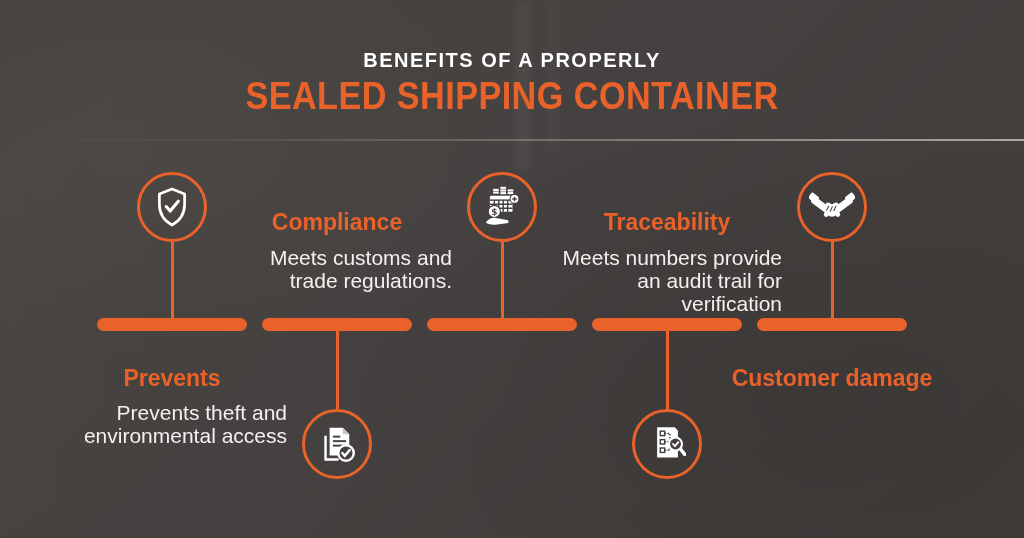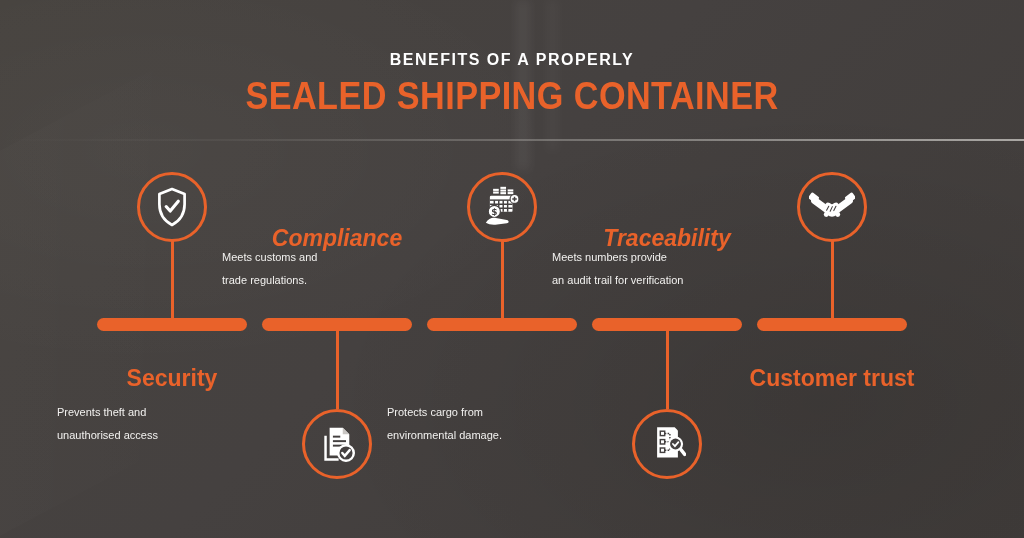--- a/index.html
+++ b/index.html
@@ -18,44 +18,44 @@
       linear-gradient(135deg,#47433f 0%, #454140 45%, #403c3a 100%);
   }
   .bg-streak{position:absolute;top:0;background:rgba(255,255,255,0.05);filter:blur(5px);}
   .bg-streak.s1{left:516px;width:14px;height:170px;}
   .bg-streak.s2{left:548px;width:9px;height:150px;opacity:.7;}
   .bg-diag{position:absolute;left:-140px;top:120px;width:480px;height:340px;
     background:linear-gradient(120deg, rgba(255,255,255,0.025), transparent 65%);
     transform:rotate(-28deg);}
   
   .title-wrap{position:absolute;top:48px;left:0;width:100%;text-align:center;}
-  .title-line1{font-size:16px;font-weight:bold;letter-spacing:1.5px;color:#ffffff;line-height:24px;}
+  .title-line1{font-size:20px;font-weight:bold;letter-spacing:1.5px;color:#ffffff;line-height:24px;}
   .title-line2{display:block;font-size:38px;font-weight:800;letter-spacing:.5px;color:var(--orange);
     line-height:42px;margin-top:3px;transform:scaleX(0.9);transform-origin:50% 50%;}
   .title-divider{position:absolute;top:139px;left:0;width:100%;height:2px;
     background:linear-gradient(90deg, rgba(160,158,154,0) 0%, rgba(160,158,154,0.10) 22%,
       rgba(175,173,169,0.45) 55%, rgba(205,203,199,0.75) 100%);}
   
   .column{position:absolute;top:0;width:230px;height:538px;}
   .col-1{left:57px;}  .col-2{left:222px;} .col-3{left:387px;} .col-4{left:552px;} .col-5{left:717px;}
   .circle{position:absolute;left:50%;margin-left:-35px;width:70px;height:70px;box-sizing:border-box;
     border:3px solid var(--orange);border-radius:50%;display:flex;align-items:center;justify-content:center;}
   .circle.pos-top{top:172px;}
   .circle.pos-bottom{top:409px;}
   .connector{position:absolute;left:50%;margin-left:-1.5px;width:3px;background:var(--orange);}
   .connector.from-top{top:240px;height:78px;}
   .connector.from-bottom{top:331px;height:78px;}
   .bar{position:absolute;top:318px;left:50%;margin-left:-75px;width:150px;height:13px;
     border-radius:7px;background:var(--orange);}
   .heading{position:absolute;width:100%;text-align:center;margin:0;
     font-size:23px;font-weight:bold;color:var(--orange);line-height:28px;}
-  .heading.pos-top{top:224px;font-style:italic;}
+  .heading.pos-top{top:208px;}
   .heading.pos-bottom{top:364px;}
-  .desc{position:absolute;width:100%;text-align:left;margin:0;white-space:pre-line;
-    font-size:11px;line-height:23px;color:var(--txt);}
+  .desc{position:absolute;width:100%;text-align:right;margin:0;white-space:pre-line;
+    font-size:21px;line-height:23px;color:var(--txt);}
   .desc.pos-top{top:246px;}
   .desc.pos-bottom{top:401px;}
   .icon-svg{display:block;}
 </style>
 </head>
 <body>
 
 <div class="stage">
 
   <div class="bg-streak s1"></div>
@@ -70,23 +70,23 @@
 
   <section class="column col-1">
     <div class="circle pos-top">
       <svg class="icon-svg" width="36" height="40" viewBox="0 0 40 44">
         <path d="M20 2 L34 7.5 V19 C34 30.5 28.5 37.5 20 42 C11.5 37.5 6 30.5 6 19 V7.5 Z" fill="none" stroke="#ffffff" stroke-width="3" stroke-linejoin="round"></path>
         <path d="M13.5 21.5 L18 26.5 L27 15.5" fill="none" stroke="#ffffff" stroke-width="3.5" stroke-linecap="round" stroke-linejoin="round"></path>
       </svg>
     </div>
     <div class="connector from-top"></div>
     <div class="bar"></div>
-    <h3 class="heading pos-bottom">Security</h3>
+    <h3 class="heading pos-bottom">Prevents</h3>
     <p class="desc pos-bottom">Prevents theft and
-unauthorised access</p>
+environmental access</p>
   </section>
 
   <section class="column col-2">
     <h3 class="heading pos-top">Compliance</h3>
     <p class="desc pos-top">Meets customs and
 trade regulations.</p>
     <div class="bar"></div>
     <div class="connector from-bottom"></div>
     <div class="circle pos-bottom">
       <svg class="icon-svg" width="36" height="40" viewBox="0 0 44 48">
@@ -124,22 +124,20 @@
         </g>
         <circle cx="41.5" cy="16" r="5.5" fill="#ffffff" stroke="#444040" stroke-width="1.4"></circle>
         <path d="M41.5 13.2 V18.8 M38.7 16 H44.3" stroke="#444040" stroke-width="1.8"></path>
         <circle cx="16.5" cy="31.5" r="7.5" fill="#ffffff" stroke="#444040" stroke-width="1.4"></circle>
         <text x="16.5" y="35.6" font-size="11" font-weight="bold" fill="#444040" text-anchor="middle" font-family="DejaVu Sans, sans-serif">$</text>
         <path d="M6 45.5 C9 40.5 13.5 38.5 18.5 39.5 L32 42 C35 42.6 35 45.6 32 46 L20 47.6 C14 48.3 9.5 47.5 6 45.5 Z" fill="#ffffff"></path>
       </svg>
     </div>
     <div class="connector from-top"></div>
     <div class="bar"></div>
-    <p class="desc pos-bottom">Protects cargo from
-environmental damage.</p>
   </section>
 
   <section class="column col-4">
     <h3 class="heading pos-top">Traceability</h3>
     <p class="desc pos-top">Meets numbers provide
 an audit trail for verification</p>
     <div class="bar"></div>
     <div class="connector from-bottom"></div>
     <div class="circle pos-bottom">
       <svg class="icon-svg" width="37" height="40" viewBox="0 0 46 50">
@@ -176,16 +174,16 @@
         </g>
         <g stroke="#444040" stroke-width="1.5" stroke-linecap="round" fill="none">
           <path d="M27.5 21 L24.5 26.5"></path>
           <path d="M32.5 21.5 L29.5 27.8"></path>
           <path d="M37.5 21 L34.5 27"></path>
         </g>
       </svg>
     </div>
     <div class="connector from-top"></div>
     <div class="bar"></div>
-    <h3 class="heading pos-bottom">Customer trust</h3>
+    <h3 class="heading pos-bottom">Customer damage</h3>
   </section>
 
 </div>
 
 </body></html>

